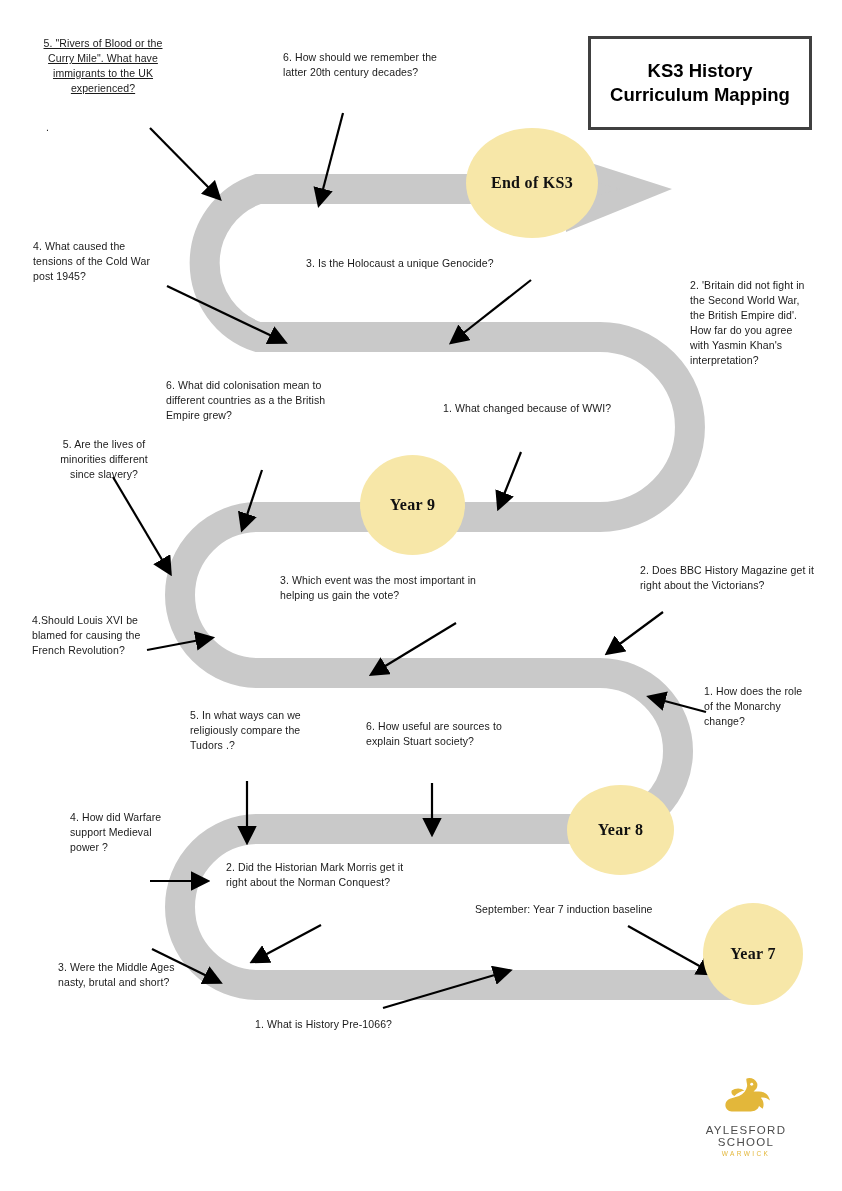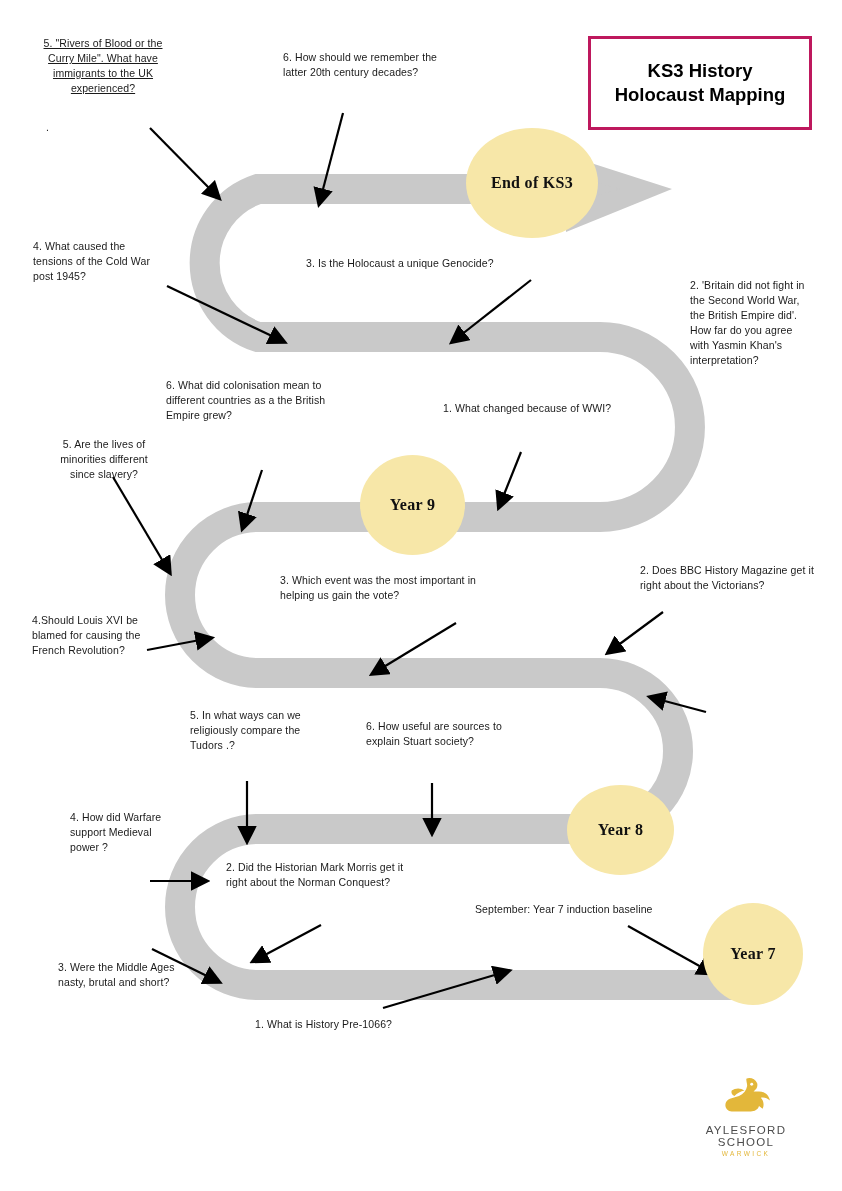--- a/index.html
+++ b/index.html
@@ -6,21 +6,21 @@
   body{width:842px;height:1191px;position:relative;overflow:hidden;
        font-family:"Liberation Sans","DejaVu Sans",sans-serif;color:#000;}
   #canvas{position:absolute;left:0;top:0;width:842px;height:1191px;}
   .svg-layer{position:absolute;left:0;top:0;width:842px;height:1191px;}
 
   .note{position:absolute;font-size:10.5px;line-height:1.42;color:#1a1a1a;
         letter-spacing:0.1px;}
   .note.center{text-align:center;}
   .note.u{text-decoration:underline;}
 
-  .title-box{position:absolute;border:3px solid #be185d;background:#ffffff;
+  .title-box{position:absolute;border:3px solid #404040;background:#ffffff;
              display:flex;align-items:center;justify-content:center;}
   .title-box .t-inner{text-align:center;font-weight:bold;font-size:18.5px;
              line-height:1.28;color:#000;font-family:"Liberation Sans",sans-serif;}
 
   .ycircle{position:absolute;border-radius:50%;background:#f7e7a8;
            display:flex;align-items:center;justify-content:center;}
   .ycircle span{font-family:"Liberation Serif","DejaVu Serif",serif;
            font-weight:bold;font-size:16px;color:#111;letter-spacing:0.3px;}
 
   .logo{position:absolute;text-align:center;}
@@ -78,21 +78,21 @@
       <line x1="321" y1="925" x2="263" y2="956"></line>
       <line x1="152" y1="949" x2="209" y2="977"></line>
       <line x1="383" y1="1008" x2="498" y2="974"></line>
       <line x1="628" y1="926" x2="703" y2="968"></line>
     </g>
   </svg>
 
   <div class="title-box" style="left:588px;top:36px;width:218px;height:88px;">
     <div class="t-inner">
       <div>KS3 History</div>
-      <div>Holocaust Mapping</div>
+      <div>Curriculum Mapping</div>
     </div>
   </div>
 
   <div class="ycircle" style="left:466px;top:128px;width:132px;height:110px;">
     <span>End of KS3</span>
   </div>
   <div class="ycircle" style="left:360px;top:455px;width:105px;height:100px;">
     <span>Year 9</span>
   </div>
   <div class="ycircle" style="left:567px;top:785px;width:107px;height:90px;">
@@ -122,20 +122,21 @@
   <div class="note" style="left:280px;top:573px;width:230px;">3. Which event was the most important in helping us gain the vote?</div>
 
   <div class="note" style="left:600px;top:563px;width:195px;margin-left:40px;">2. Does BBC History Magazine get it right about the Victorians?</div>
 
   <div class="note" style="left:32px;top:613px;width:130px;">4.Should Louis XVI be blamed for causing the French Revolution?</div>
 
   <div class="note" style="left:190px;top:708px;width:140px;">5. In what ways can we religiously compare the Tudors .?</div>
 
   <div class="note" style="left:366px;top:719px;width:155px;">6. How useful are sources to explain Stuart society?</div>
 
+  <div class="note" style="left:704px;top:684px;width:100px;">1. How does the role of the Monarchy change?</div>
 
   <div class="note" style="left:70px;top:810px;width:110px;">4. How did Warfare support Medieval power ?</div>
 
   <div class="note" style="left:226px;top:860px;width:180px;">2. Did the Historian Mark Morris get it right about the Norman Conquest?</div>
 
   <div class="note" style="left:58px;top:960px;width:125px;">3. Were the Middle Ages nasty, brutal and short?</div>
 
   <div class="note" style="left:475px;top:902px;width:220px;">September: Year 7 induction baseline</div>
 
   <div class="note" style="left:255px;top:1017px;width:200px;">1. What is History Pre-1066?</div>

